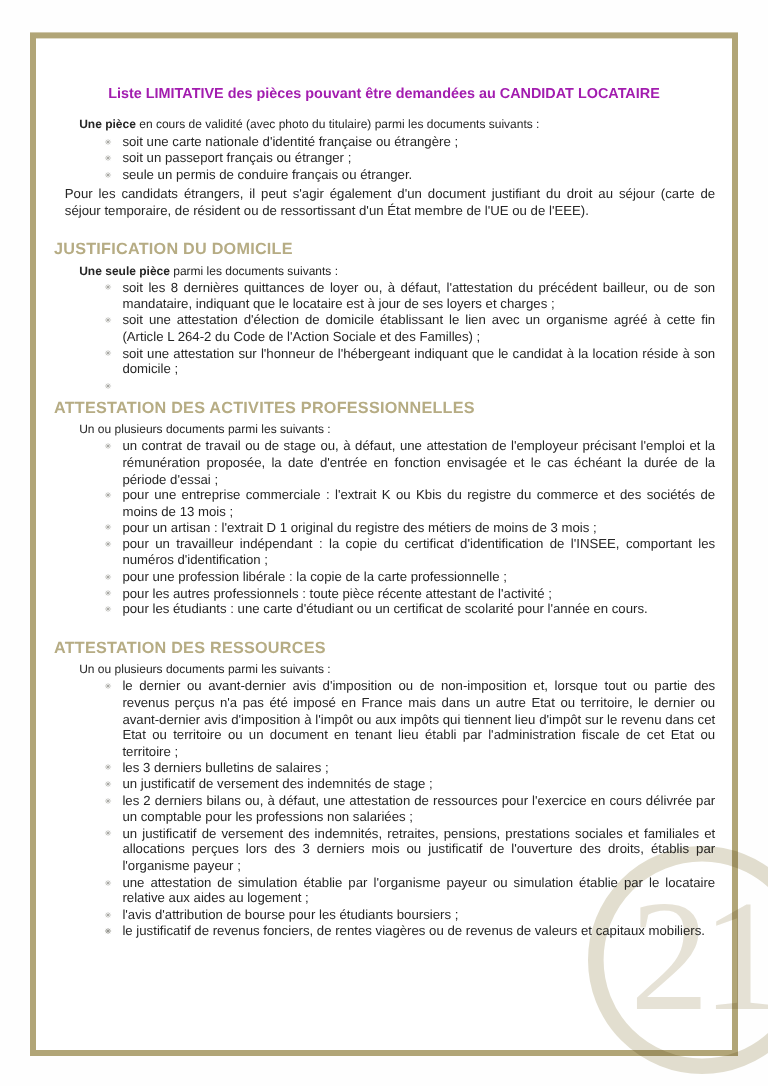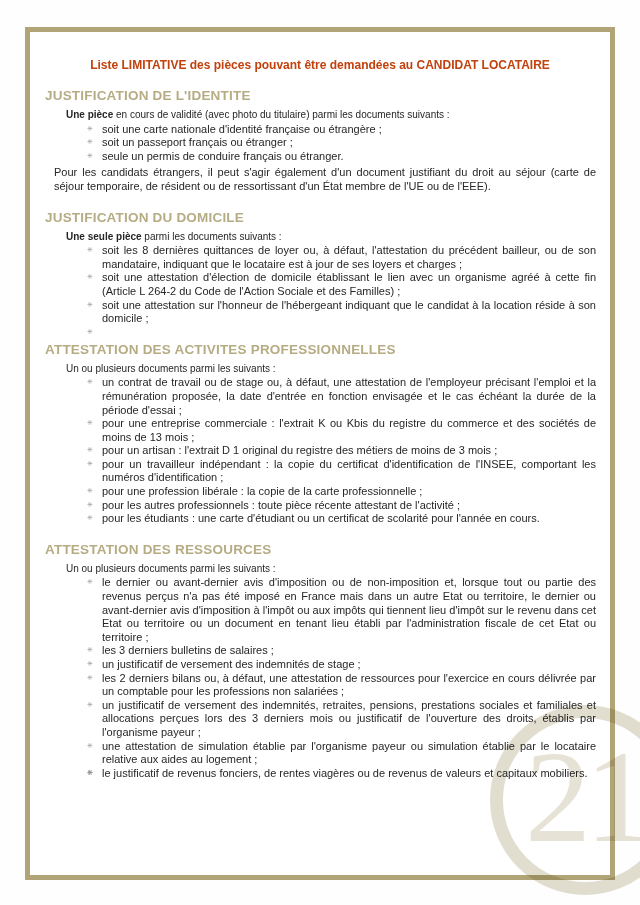--- a/index.html
+++ b/index.html
@@ -20,25 +20,25 @@
   }
   .frame{
     position:absolute;left:25px;top:27px;
     width:590px;height:853px;
     box-sizing:border-box;
     border:5px solid var(--frame-border);
     padding:26px 14px 0 14px;
     background:#ffffff;
   }
   .title{
-    margin:0;
+    margin:13px;
     font-size:12px;
     font-weight:bold;
     text-align:center;
-    color:#c2410c;
+    color:#a21caf;
     line-height:14px;
   }
   .sec-heading{
     margin:16px 0 5px 1px;
     font-size:13.5px;
     font-weight:bold;
     letter-spacing:0.2px;
     color:var(--section-heading);
     line-height:15px;
   }
@@ -93,21 +93,20 @@
 </style>
 </head>
 <body>
 
 <div class="page">
   <div class="frame">
 
     <h1 class="title">Liste LIMITATIVE des pièces pouvant être demandées au CANDIDAT LOCATAIRE</h1>
 
     <section>
-      <h2 class="sec-heading">JUSTIFICATION DE L'IDENTITE</h2>
       <p class="intro"><b>Une pièce</b><span> en cours de validité (avec photo du titulaire) parmi les documents suivants :</span></p>
       <ul class="doc-list">
         <li><span class="bullet">✳</span><span>soit une carte nationale d'identité française ou étrangère ;</span></li>
         <li><span class="bullet">✳</span><span>soit un passeport français ou étranger ;</span></li>
         <li><span class="bullet">✳</span><span>seule un permis de conduire français ou étranger.</span></li>
       </ul>
       <p class="note">Pour les candidats étrangers, il peut s'agir également d'un document justifiant du droit au séjour (carte de séjour temporaire, de résident ou de ressortissant d'un État membre de l'UE ou de l'EEE).</p>
     </section>
 
     <section>
@@ -138,21 +137,21 @@
     <section>
       <h2 class="sec-heading">ATTESTATION DES RESSOURCES</h2>
       <p class="intro"><b></b><span>Un ou plusieurs documents parmi les suivants :</span></p>
       <ul class="doc-list">
         <li><span class="bullet">✳</span><span>le dernier ou avant-dernier avis d'imposition ou de non-imposition et, lorsque tout ou partie des revenus perçus n'a pas été imposé en France mais dans un autre Etat ou territoire, le dernier ou avant-dernier avis d'imposition à l'impôt ou aux impôts qui tiennent lieu d'impôt sur le revenu dans cet Etat ou territoire ou un document en tenant lieu établi par l'administration fiscale de cet Etat ou territoire ;</span></li>
         <li><span class="bullet">✳</span><span>les 3 derniers bulletins de salaires ;</span></li>
         <li><span class="bullet">✳</span><span>un justificatif de versement des indemnités de stage ;</span></li>
         <li><span class="bullet">✳</span><span>les 2 derniers bilans ou, à défaut, une attestation de ressources pour l'exercice en cours délivrée par un comptable pour les professions non salariées ;</span></li>
         <li><span class="bullet">✳</span><span>un justificatif de versement des indemnités, retraites, pensions, prestations sociales et familiales et allocations perçues lors des 3 derniers mois ou justificatif de l'ouverture des droits, établis par l'organisme payeur ;</span></li>
         <li><span class="bullet">✳</span><span>une attestation de simulation établie par l'organisme payeur ou simulation établie par le locataire relative aux aides au logement ;</span></li>
-        <li><span class="bullet">✳</span></li>
+        <li><span class="bullet">✳</span><span>l'avis d'attribution de bourse pour les étudiants boursiers ;</span></li>
         <li><span class="bullet">✳</span></li>
         <li><span class="bullet">✳</span><span>le justificatif de revenus fonciers, de rentes viagères ou de revenus de valeurs et capitaux mobiliers.</span></li>
       </ul>
     </section>
 
   </div>
 
   <div class="watermark">
     <span>21</span>
   </div>

